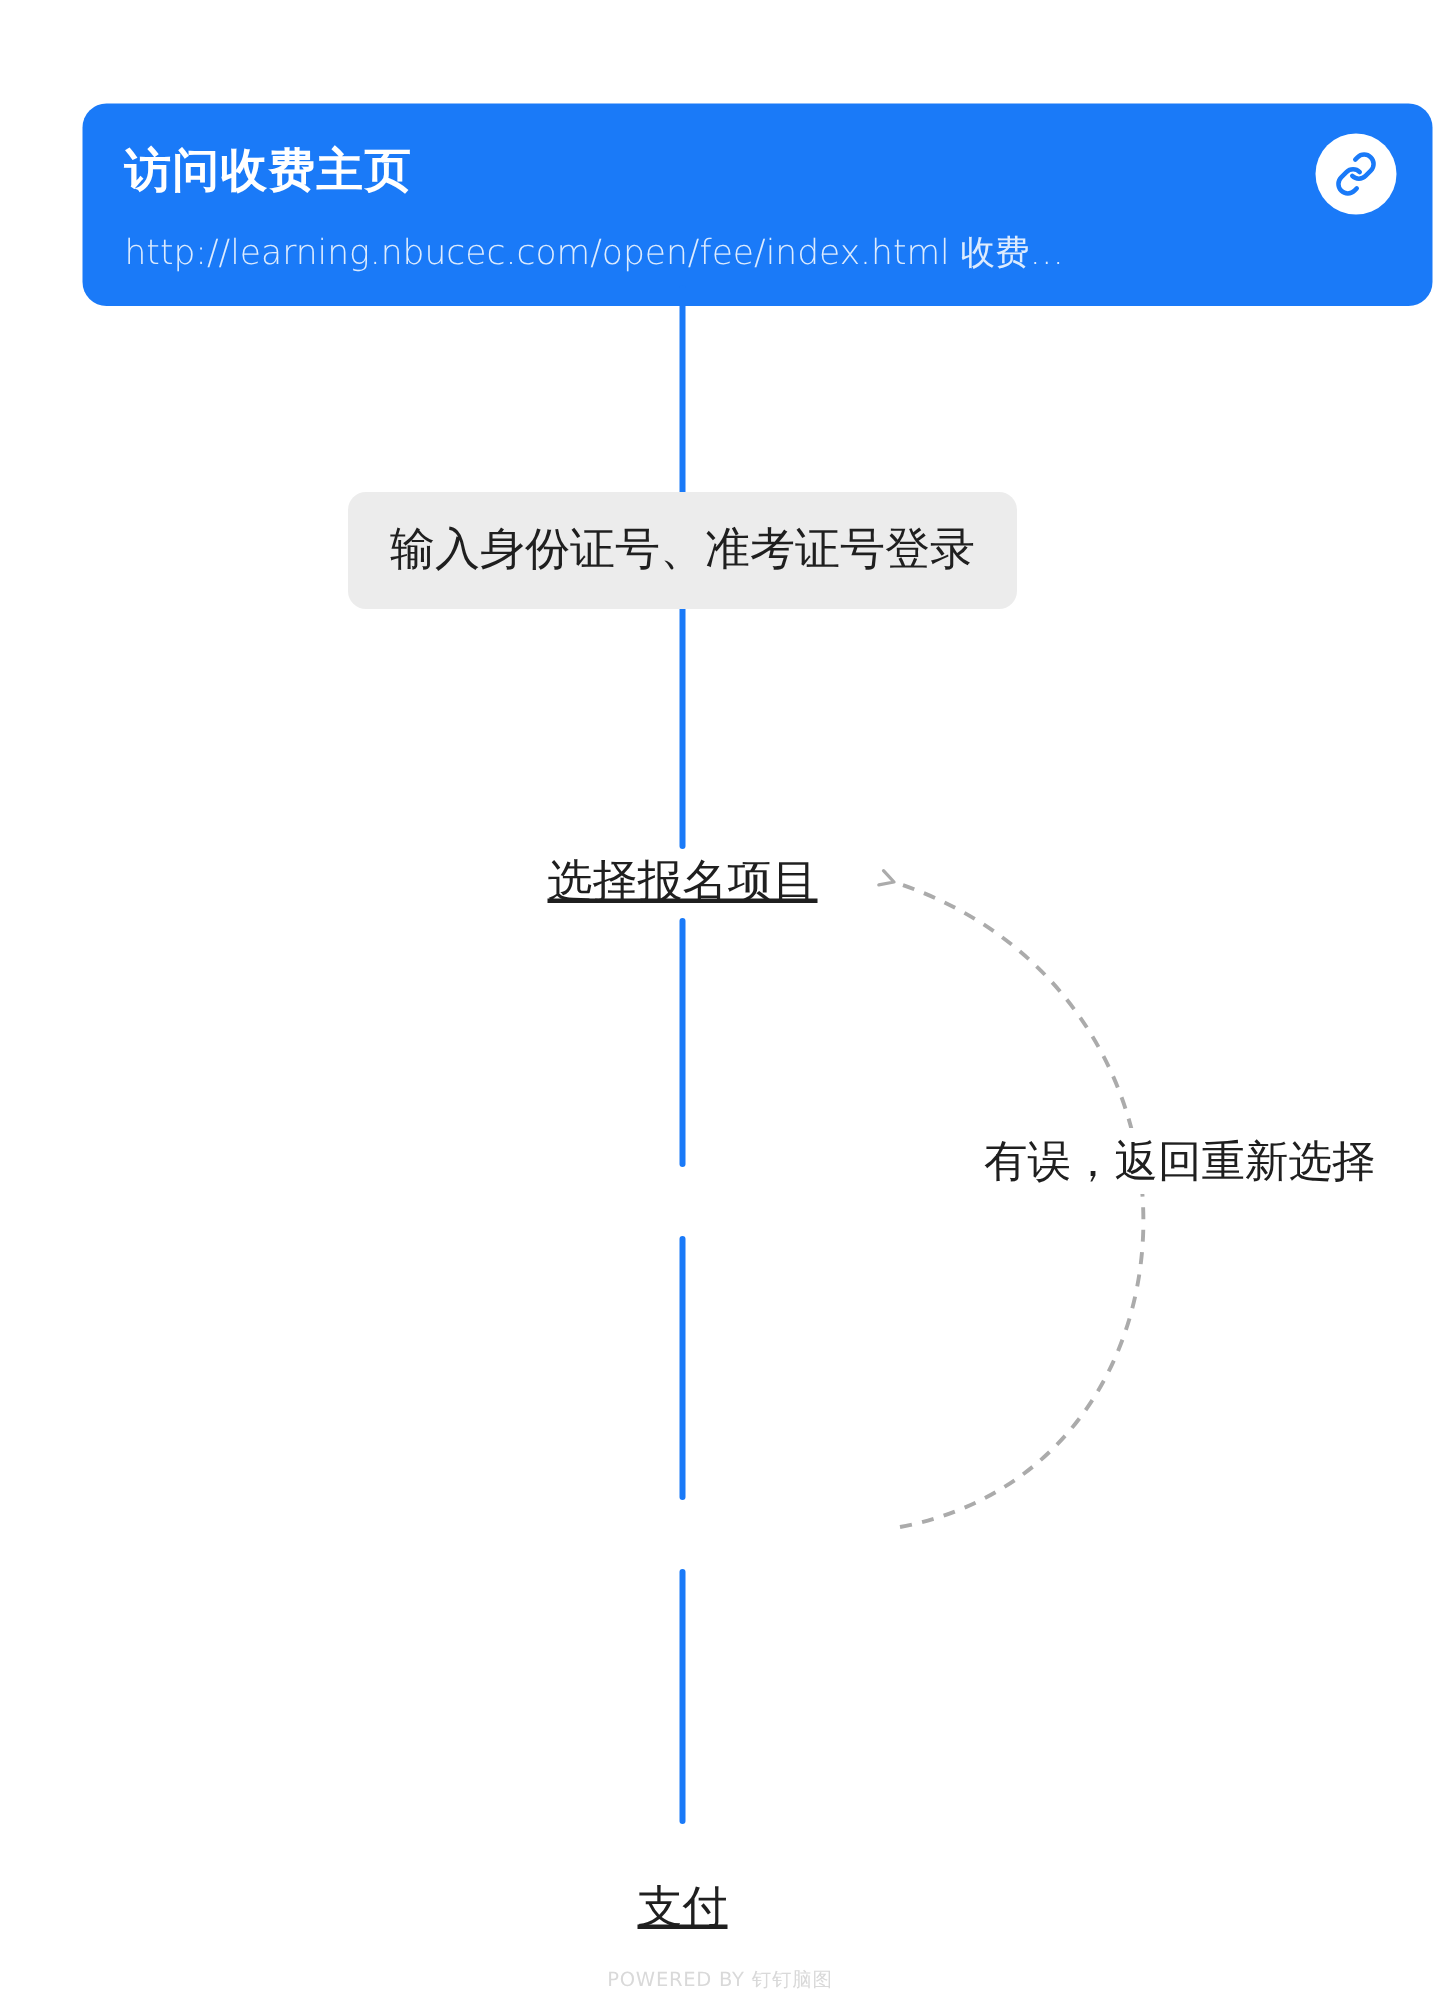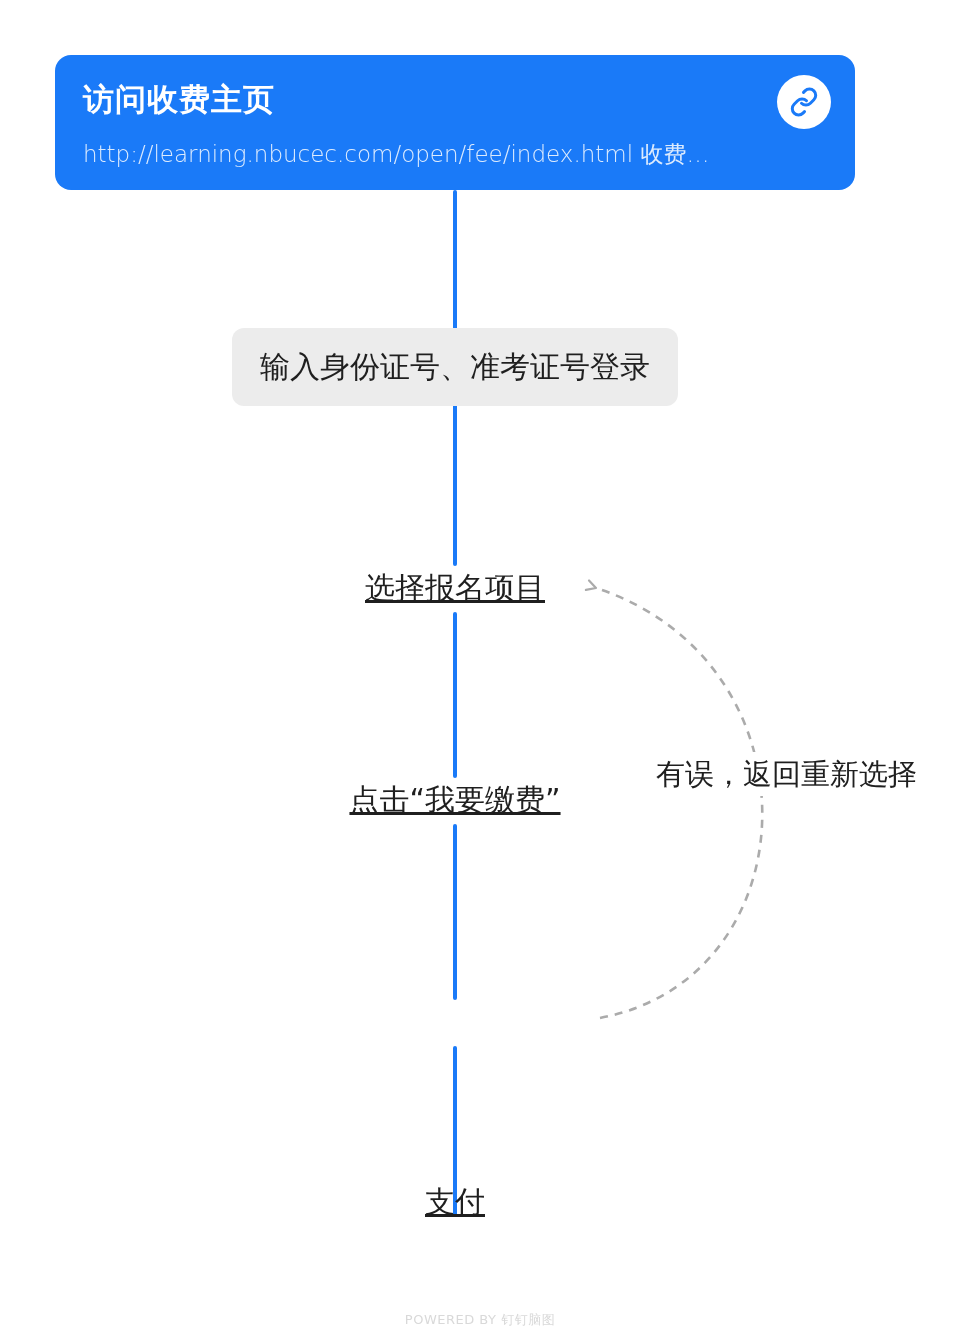--- a/index.html
+++ b/index.html
@@ -9,21 +9,21 @@
     --text:#1f1f1f;
     --watermark:#d9d9d9;
   }
   html,body{margin:0;padding:0;background:#fff;}
   .canvas{
     position:relative;width:960px;height:1334px;background:#ffffff;overflow:hidden;
     font-family:"DejaVu Sans","Liberation Sans",sans-serif;color:var(--text);
   }
   
   .root-card{
-    position:absolute;left:55px;top:55px;width:800px;height:135px;box-sizing:border-box;
+    position:absolute;left:55px;top:69px;width:900px;height:135px;box-sizing:border-box;
     background:var(--primary);border-radius:16px;padding:18px 28px;color:#fff;cursor:pointer;
   }
   .root-title{font-size:31px;font-weight:700;letter-spacing:1px;margin-top:6px;}
   .root-url{
     font-size:23px;font-weight:300;color:rgba(255,255,255,.85);margin-top:18px;
     white-space:nowrap;overflow:hidden;text-overflow:ellipsis;max-width:744px;
   }
   .link-badge{
     position:absolute;right:24px;top:20px;width:54px;height:54px;border-radius:50%;
     background:#fff;display:flex;align-items:center;justify-content:center;cursor:pointer;
@@ -40,21 +40,21 @@
     position:absolute;left:455px;transform:translateX(-50%);
     font-size:30px;line-height:44px;white-space:nowrap;cursor:default;
   }
   .boxed{
     background:var(--node_bg);border-radius:12px;padding:17px 28px;top:328px;font-weight:500;
   }
   .plain{font-weight:500;text-decoration:underline;}
   .n1{top:566px;}
   .n2{top:778px;}
   .n3{top:1000px;}
-  .n4{top:1180px;}
+  .n4{top:1250px;}
   
   .overlay{position:absolute;left:0;top:0;pointer-events:none;}
   .edge-label{
     position:absolute;left:652px;top:752px;font-size:29px;line-height:40px;
     background:#ffffff;padding:2px 4px;white-space:nowrap;z-index:3;
   }
   .watermark{
     position:absolute;left:50%;transform:translateX(-50%);bottom:5px;
     font-size:13px;color:var(--watermark);letter-spacing:.5px;white-space:nowrap;text-align:center;
   }
@@ -85,20 +85,19 @@
   </div>
 
   <div class="vline seg1"></div>
   <div class="vline seg2"></div>
   <div class="vline seg3"></div>
   <div class="vline seg4"></div>
   <div class="vline seg5"></div>
 
   <div class="node boxed">输入身份证号、准考证号登录</div>
   <div class="node plain n1">选择报名项目</div>
-  <div class="node plain n2">点击“我要缴费”</div>
   <div class="node plain n4">支付</div>
 
   <div class="edge-label">有误，返回重新选择</div>
 
   <div class="watermark">POWERED BY 钉钉脑图</div>
 
 </div>
 
 </body></html>

